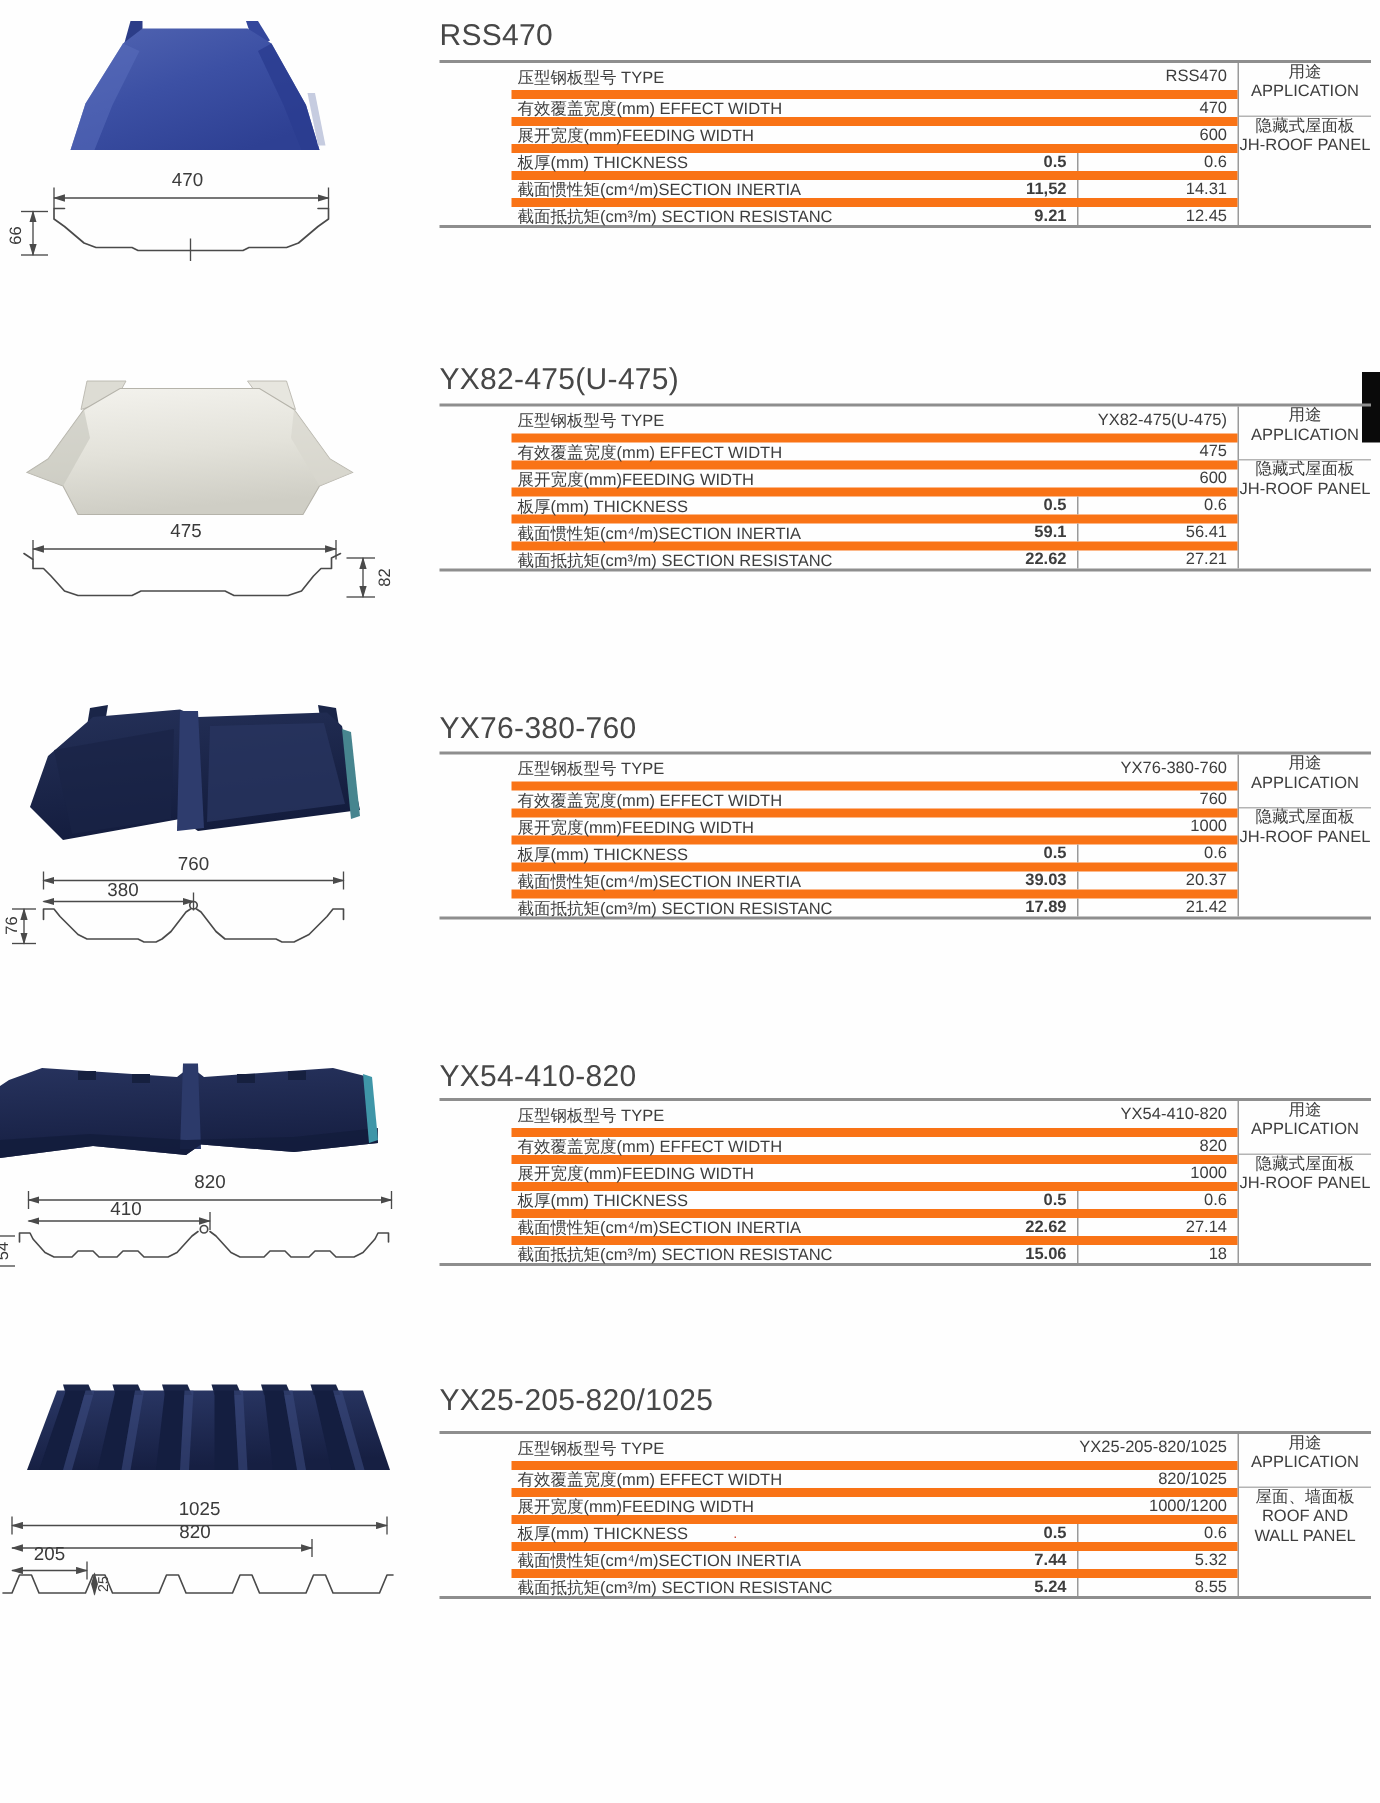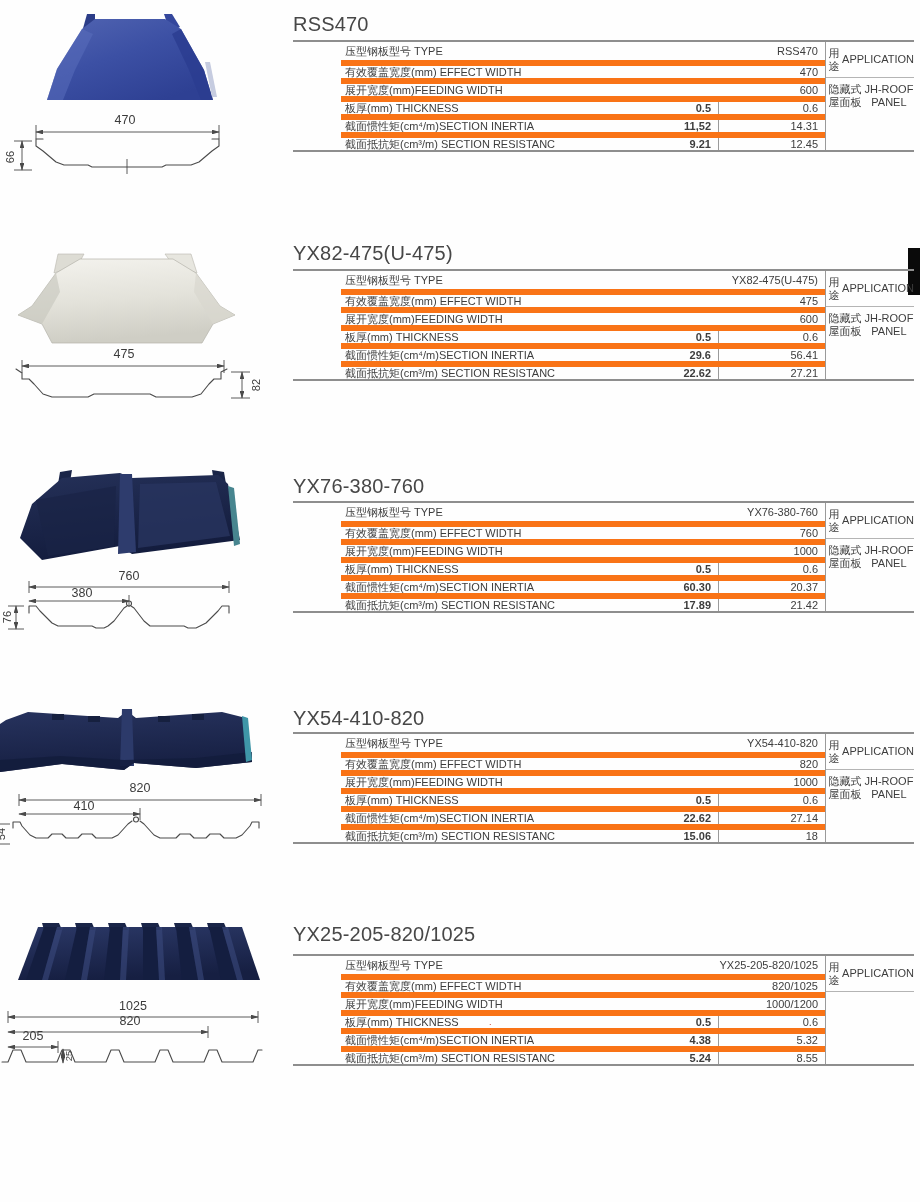--- a/index.html
+++ b/index.html
@@ -19,21 +19,21 @@
        font-size:11px;color:#3d3d3d;}
   .main{width:485px;box-sizing:border-box;border-right:1px solid #9a9a9a;margin-left:48px;}
   .row{height:18px;box-sizing:border-box;display:flex;align-items:stretch;border-top:6px solid #f97316;}
   .row:first-child{border-top:none;}
   .l{flex:1;display:flex;align-items:center;padding-left:4px;white-space:nowrap;}
   .v{display:flex;align-items:center;justify-content:flex-end;padding-right:7px;box-sizing:border-box;white-space:nowrap;}
   .v.w{width:107px;}
   .v.a{width:100px;font-weight:bold;}
   .v.b{width:107px;border-left:1px solid #9a9a9a;}
   .app{flex:1;display:flex;flex-direction:column;}
-  .appc{height:36px;box-sizing:border-box;display:flex;flex-direction:row;justify-content:space-between;
+  .appc{height:36px;box-sizing:border-box;display:flex;flex-direction:column;justify-content:flex-start;
         align-items:center;text-align:center;line-height:13px;}
   .appc.top{border-bottom:1px solid #b4b4b4;}
   .sidetab{position:absolute;left:908px;top:248px;width:12px;height:47px;background:#0a0a0a;}
   .redmark{color:#c23b2e;font-size:9px;margin-left:30px;align-self:flex-start;margin-top:3px;}
 </style>
 </head>
 <body>
 
 <div id="page">
 
@@ -164,21 +164,21 @@
         <span class="l">展开宽度(mm)FEEDING WIDTH</span>
         <span class="v w">600</span>
       </div>
       <div class="row">
         <span class="l">板厚(mm) THICKNESS</span>
         <span class="v a">0.5</span>
         <span class="v b">0.6</span>
       </div>
       <div class="row">
         <span class="l">截面惯性矩(cm⁴/m)SECTION INERTIA</span>
-        <span class="v a">29.6</span>
+        <span class="v a">59.1</span>
         <span class="v b">56.41</span>
       </div>
       <div class="row">
         <span class="l">截面抵抗矩(cm³/m) SECTION RESISTANC</span>
         <span class="v a">22.62</span>
         <span class="v b">27.21</span>
       </div>
     </div>
     <div class="app">
       <div class="appc top">
@@ -242,21 +242,21 @@
         <span class="l">展开宽度(mm)FEEDING WIDTH</span>
         <span class="v w">1000</span>
       </div>
       <div class="row">
         <span class="l">板厚(mm) THICKNESS</span>
         <span class="v a">0.5</span>
         <span class="v b">0.6</span>
       </div>
       <div class="row">
         <span class="l">截面惯性矩(cm⁴/m)SECTION INERTIA</span>
-        <span class="v a">60.30</span>
+        <span class="v a">39.03</span>
         <span class="v b">20.37</span>
       </div>
       <div class="row">
         <span class="l">截面抵抗矩(cm³/m) SECTION RESISTANC</span>
         <span class="v a">17.89</span>
         <span class="v b">21.42</span>
       </div>
     </div>
     <div class="app">
       <div class="appc top">
@@ -412,31 +412,35 @@
       <div class="row">
         <span class="l">
               <span>板厚(mm) THICKNESS</span>
               <span class="redmark">·</span>
             </span>
         <span class="v a">0.5</span>
         <span class="v b">0.6</span>
       </div>
       <div class="row">
         <span class="l">截面惯性矩(cm⁴/m)SECTION INERTIA</span>
-        <span class="v a">4.38</span>
+        <span class="v a">7.44</span>
         <span class="v b">5.32</span>
       </div>
       <div class="row">
         <span class="l">截面抵抗矩(cm³/m) SECTION RESISTANC</span>
         <span class="v a">5.24</span>
         <span class="v b">8.55</span>
       </div>
     </div>
     <div class="app">
       <div class="appc top">
         <div>用途</div>
         <div>APPLICATION</div>
       </div>
+      <div class="appc">
+        <div>屋面、墙面板</div>
+        <div>ROOF AND WALL PANEL</div>
+      </div>
     </div>
   </div>
 </section>
 
 </div>
 
 </body></html>

